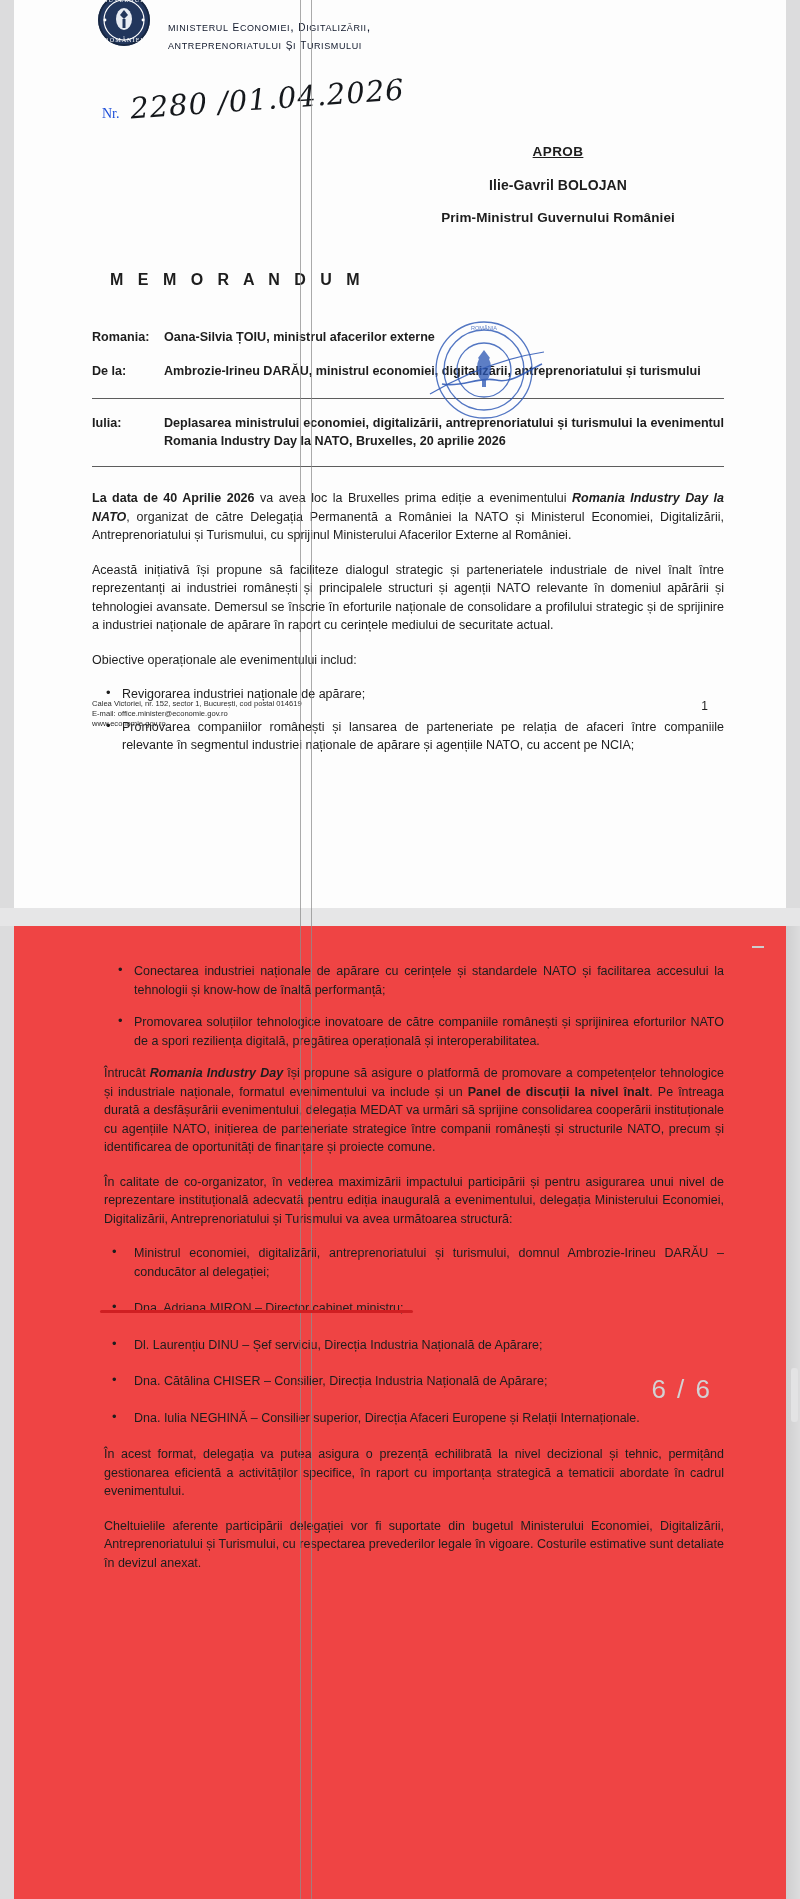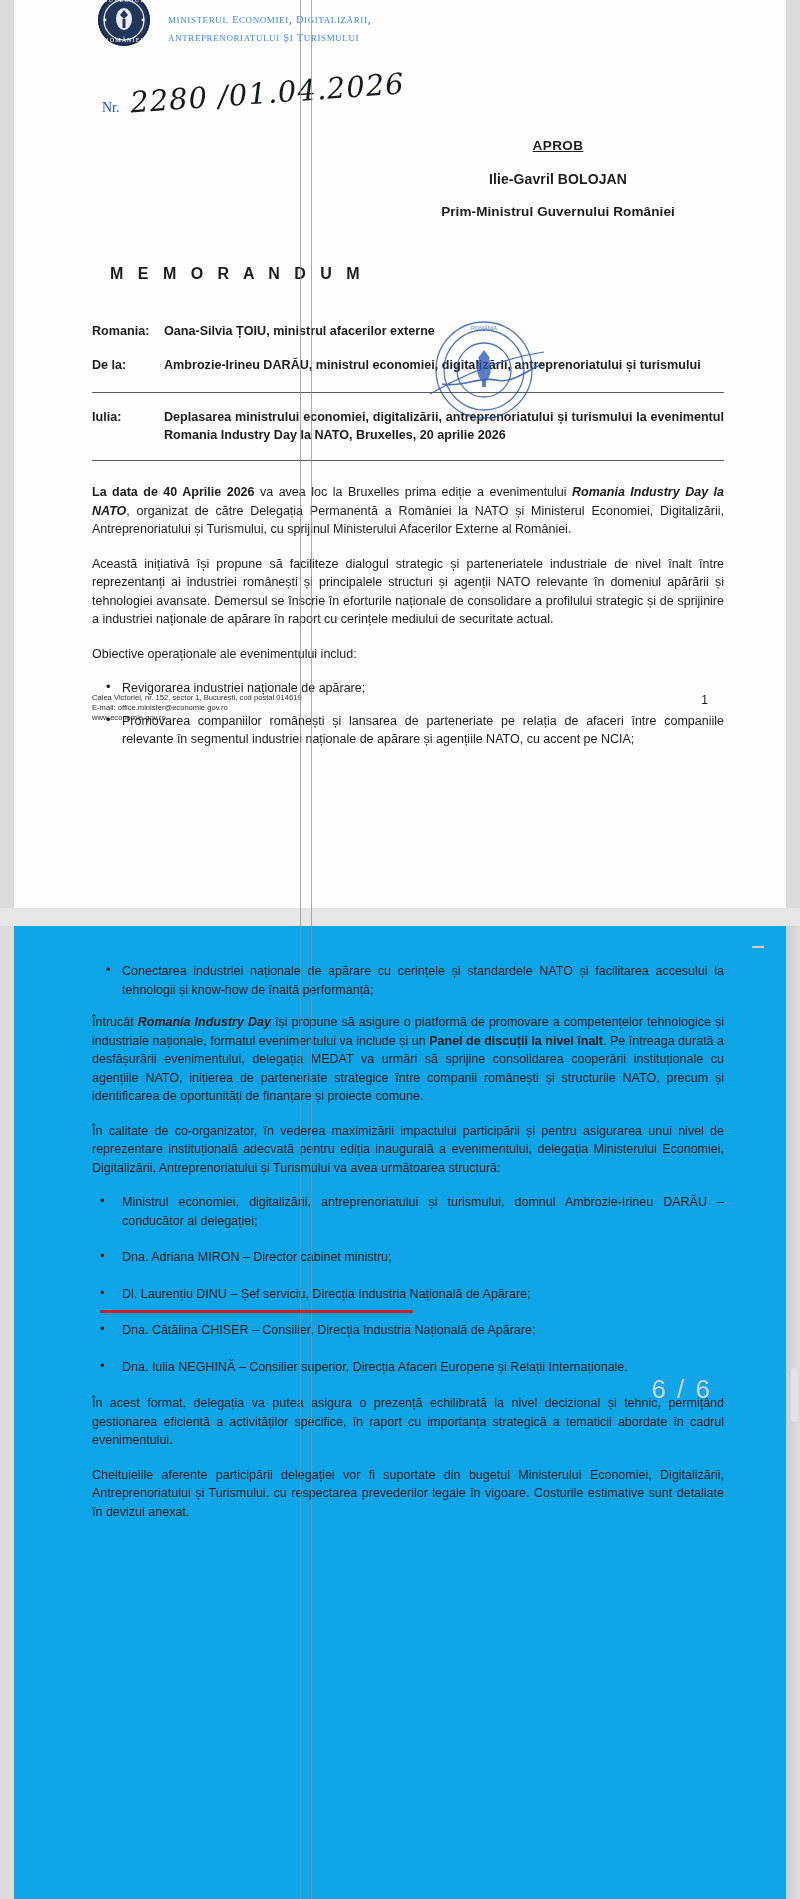--- a/index.html
+++ b/index.html
@@ -36,21 +36,22 @@
   }
   #page-gap {
     position: absolute;
     left: 0; top: 908px;
     width: 800px; height: 18px;
     background: #e6e6e7;
   }
   #page-two {
     top: 926px;
     height: 973px;
-    background: #0ea5e9;
+    background: #ef4444;
+    padding-left: 12px;
   }
 
   .inner {
     position: relative;
     padding: 0 62px 0 78px;
   }
 
   
   .letterhead {
     display: flex;
@@ -60,23 +61,23 @@
   }
   .crest {
     position: relative;
     width: 56px; height: 56px;
     margin-left: 4px;
     margin-top: -10px;
     flex: 0 0 auto;
   }
   .crest svg { display: block; }
   .ministry-lines {
-    margin-top: 8px;
-    font-family: Liberation Serif, serif;
-    color: #3b82f6;
+    margin-top: 16px;
+    font-family: Liberation Sans, sans-serif;
+    color: #0f172a;
     letter-spacing: 0.6px;
   }
   .ministry-lines div {
     font-size: 12.5px;
     line-height: 17px;
     font-variant: small-caps;
     text-transform: lowercase;
   }
   .ministry-lines div::first-letter { font-size: 12.5px; }
 
@@ -388,20 +389,21 @@
   </div>
 
   <div id="page-gap"></div>
 
   <div class="page" id="page-two">
     <div class="inner" style="padding-top:36px;">
       <div class="body-text" style="margin-top:0;">
 
         <ul class="bullets">
           <li>Conectarea industriei naționale de apărare cu cerințele și standardele NATO și facilitarea accesului la tehnologii și know-how de înaltă performanță;</li>
+          <li>Promovarea soluțiilor tehnologice inovatoare de către companiile românești și sprijinirea eforturilor NATO de a spori reziliența digitală, pregătirea operațională și interoperabilitatea.</li>
         </ul>
 
         <p>
           <span>Întrucât </span><i class="bi">Romania Industry Day</i><span> își propune să asigure o platformă de promovare a competențelor tehnologice și industriale naționale, formatul evenimentului va include și un </span><b>Panel de discuții la nivel înalt</b><span>.  Pe întreaga durată a desfășurării evenimentului, delegația MEDAT va urmări să sprijine consolidarea cooperării instituționale cu agențiile NATO, inițierea de parteneriate strategice între companii românești și structurile NATO, precum și identificarea de oportunități de finanțare și proiecte comune.</span>
         </p>
 
         <p>În calitate de co-organizator, în vederea maximizării impactului participării și pentru asigurarea unui nivel de reprezentare instituțională adecvată pentru ediția inaugurală a evenimentului, delegația Ministerului Economiei, Digitalizării, Antreprenoriatului și Turismului va avea următoarea structură:</p>
 
         <ul class="bullets wide">
           <li>Ministrul economiei, digitalizării, antreprenoriatului și turismului, domnul Ambrozie-Irineu DARĂU – conducător al delegației;</li>

